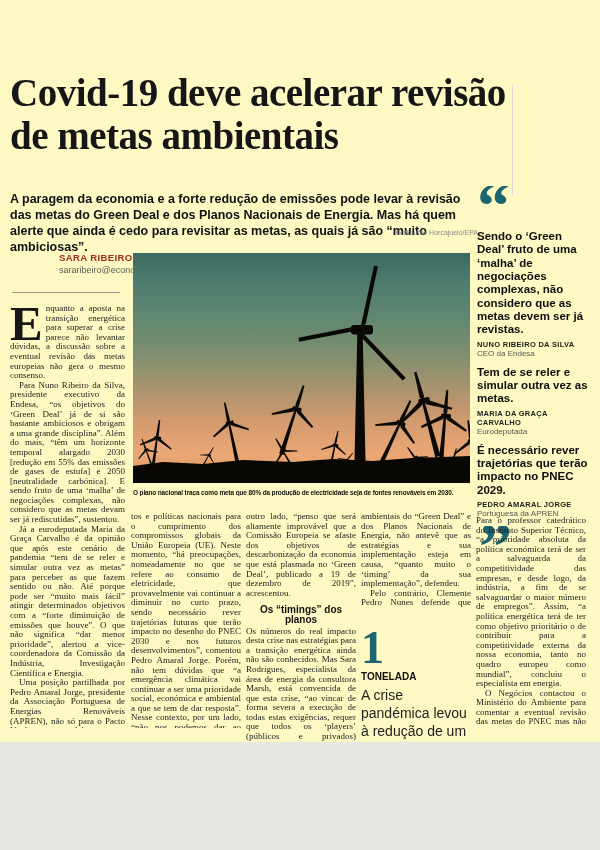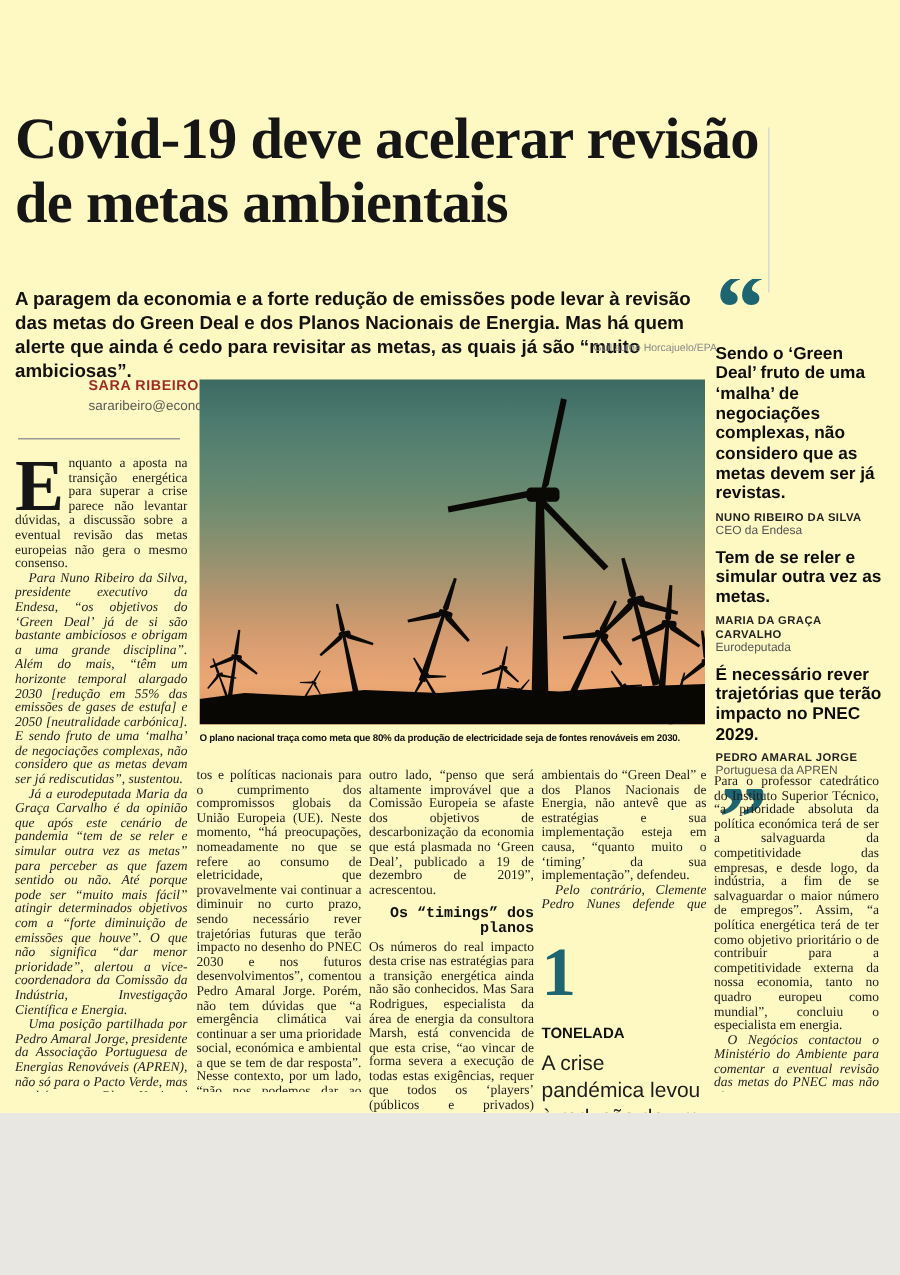--- a/index.html
+++ b/index.html
@@ -20,46 +20,46 @@
 
   
   .byline{position:absolute;left:12px;top:252px;font-family:Liberation Sans, sans-serif;margin-left:47px;}
   .byline .author{font-weight:bold;font-size:9.5px;letter-spacing:0.4px;color:#9e2a22;}
   .byline .email{font-size:9px;color:#5a5a5a;margin-top:2px;}
   .byline-rule{position:absolute;left:12px;top:292px;width:108px;height:1px;background:#9a9a98;}
 
   
   .col{position:absolute;font-size:9px;line-height:9.6px;color:#1d1d1d;text-align:justify;overflow:hidden;}
   .col p{margin:0;}
-  .col p + p{text-indent:9px;font-style:italic;}
+  .col p + p{text-indent:9px;}
   .col1{left:10px;top:304px;width:115px;height:424px;}
   .col2{left:131px;top:512px;width:110px;height:216px;}
   .col3{left:246px;top:512px;width:110px;height:232px;}
   .col4{left:361px;top:512px;width:110px;height:96px;}
   .col5{left:476px;top:516px;width:110px;height:212px;}
 
   .dropcap{float:left;font-family:"Liberation Serif",serif;font-weight:bold;font-size:49px;
     line-height:37px;height:37px;padding:1px 3px 0 0;color:#161616;}
 
-  .subhead{margin:7px 0 2px 0;font-family:Liberation Mono, monospace;font-weight:bold;
-    font-size:10px;color:#111;text-align:right;}
+  .subhead{margin:7px 0 2px 0;font-family:Liberation Sans, sans-serif;font-weight:bold;
+    font-size:10px;color:#111;text-align:center;}
   .subhead + p{text-indent:0;}
 
   
   .photo{position:absolute;left:133px;top:253px;width:337px;height:230px;margin:0;overflow:hidden;
     background:linear-gradient(180deg,#3c6a62 0%,#4d7a6e 12%,#5d8571 25%,#728c6f 38%,
       #8f916f 50%,#b2946f 62%,#cf9a6e 72%,#e3a273 82%,#eba875 88%,#e09b68 94%,#c98a5c 100%);}
   .photo svg{display:block;width:337px;height:230px;}
   .caption{position:absolute;left:133px;top:489px;width:348px;white-space:nowrap;overflow:hidden;
     font-family:"Liberation Sans",sans-serif;font-weight:bold;font-size:6.5px;letter-spacing:-0.15px;color:#111;}
 
   
   .stat{position:absolute;left:361px;top:626px;width:114px;font-family:"Liberation Sans",sans-serif;}
   .stat-value{font-family:"Liberation Serif",serif;font-weight:bold;font-size:46px;line-height:44px;color:#1d6570;}
-  .stat-label{font-weight:bold;font-size:10px;color:#111;margin-top:14px;}
+  .stat-label{font-weight:bold;font-size:10px;color:#111;margin-top:1px;}
   .stat-text{margin:4px 0 0 0;font-size:14px;line-height:1.3;color:#1d1d1d;}
 
   
   .sidebar{position:absolute;left:477px;top:186px;width:112px;font-family:"Liberation Sans",sans-serif;}
   .qmark{font-family:"Liberation Serif",serif;font-weight:bold;font-size:66px;line-height:0.62;
     color:#1d6570;letter-spacing:-3px;height:38px;overflow:hidden;}
   .qmark.close{margin-top:6px;text-indent:2px;}
   .sidebar blockquote{margin:0;}
   .qtext{margin:6px 0 3px 0;font-weight:bold;font-size:11.5px;line-height:1.16;color:#0e0e0e;}
   .qname{font-weight:bold;font-size:7.5px;letter-spacing:0.3px;color:#222;}

